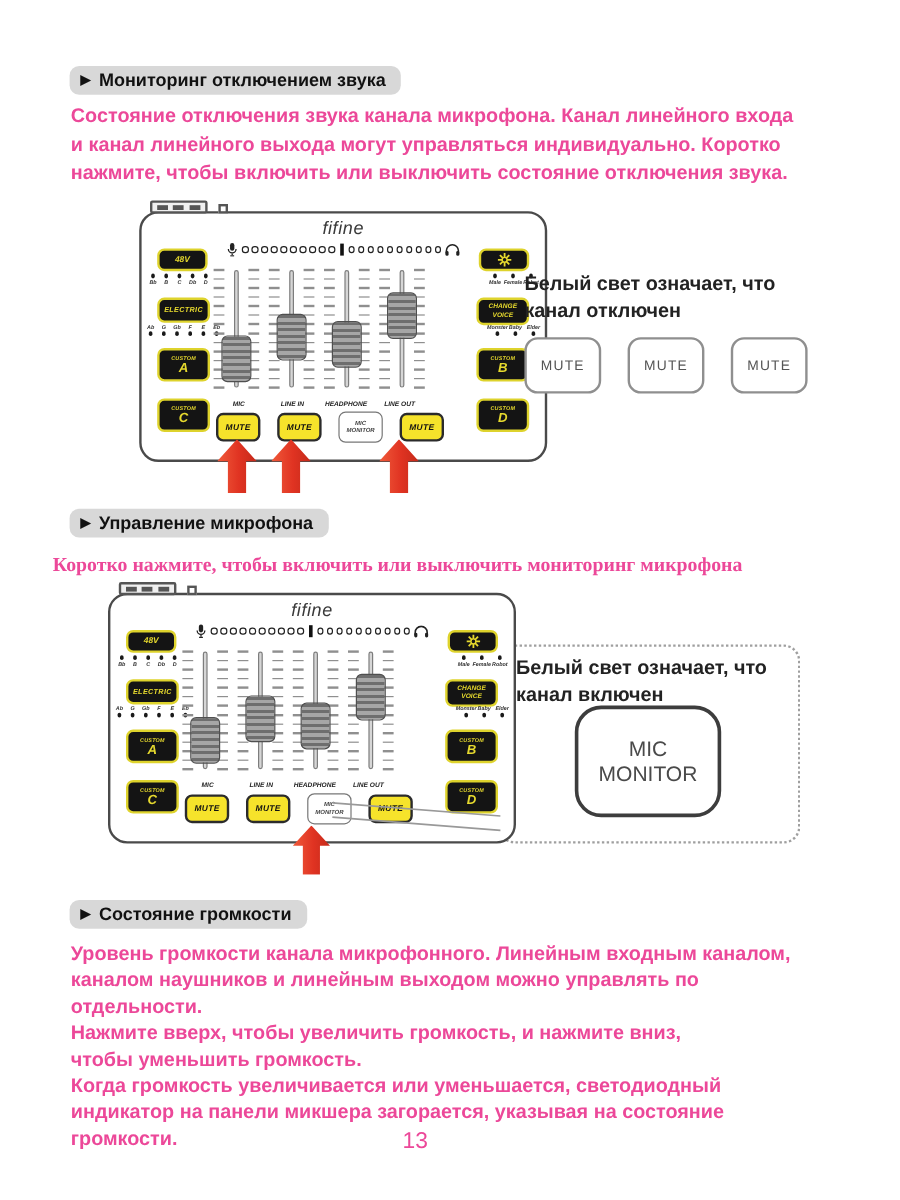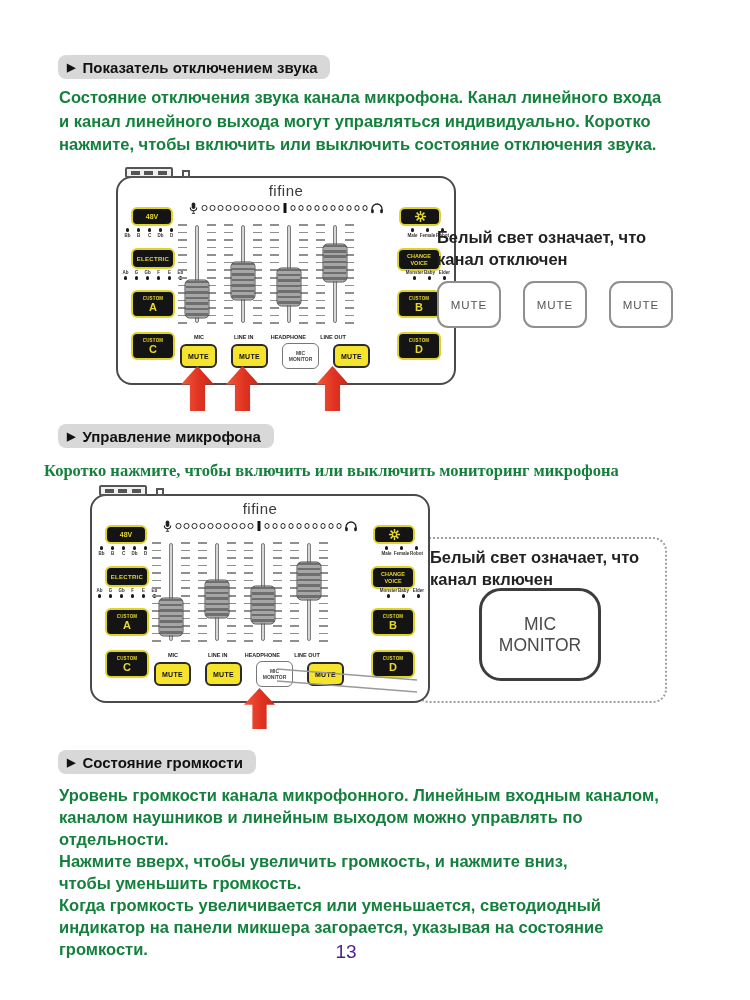--- a/index.html
+++ b/index.html
@@ -10,28 +10,28 @@
   
   .pill { position:absolute; background:#d8d8d8; border-radius:8px; height:24px;
           display:inline-flex; align-items:center; gap:7px; padding:0 13px 0 9px;
           font-size:15px; font-weight:bold; color:#111; }
   .tri { font-size:11px; line-height:1; color:#111; }
   .p1 { left:58px; top:55px; }
   .p2 { left:58px; top:424px; }
   .p3 { left:58px; top:750px; }
 
   
-  .para { position:absolute; font-size:16.5px; font-weight:bold; color:#15803d; white-space:pre-line; }
+  .para { position:absolute; font-size:16.5px; font-weight:bold; color:#ec4899; white-space:pre-line; }
   .para1 { left:59px; top:86px;  line-height:23.5px; width:680px; }
   .para2 { left:44px; top:459px; line-height:23px;  width:690px;font-family:Liberation Serif, serif; }
   .para3 { left:59px; top:784px; line-height:22px;  width:680px; }
 
   
   .mixer { position:absolute; width:340px; height:209px; background:#fff;
-           border:2px solid #4a4a4a; border-radius:16px; }
+           border:2px solid #4a4a4a; border-radius:16px;font-style:italic; }
   .m1 { left:116px; top:176px; }
   .m2 { left:90px;  top:494px; z-index:1; }
 
   .ports { position:absolute; top:-11px; left:7px; width:48px; height:11px;
            border:2px solid #555; border-radius:2px; background:#f0f0f0;
            display:flex; align-items:center; justify-content:space-around; padding:0 2px; }
   .ports i { display:block; width:9px; height:4px; background:#555; }
   .port-sq { position:absolute; top:-8px; left:64px; width:8px; height:8px;
              border:2px solid #555; background:#fff; }
 
@@ -115,30 +115,30 @@
   .lines { position:absolute; left:0; top:0; z-index:5; pointer-events:none; }
   .dashedbox { position:absolute; left:415px; top:537px; width:252px; height:166px;
                border:2px dotted #9f9f9f; border-radius:14px; background:#fff; }
   .c2 { position:absolute; left:13px; top:7px; font-size:16.5px; font-weight:bold;
         line-height:22px; white-space:pre-line; color:#222; }
   .bigbtn { position:absolute; left:62px; top:49px; width:122px; height:93px; background:#fff;
             border:3px solid #3d3d3d; border-radius:22px; display:flex; flex-direction:column;
             align-items:center; justify-content:center; font-size:17.5px; color:#4a4a4a; line-height:21px; }
 
   .pagenum { position:absolute; left:0; top:941px; width:692px; text-align:center;
-             font-size:19px; color:#4c1d95; }
+             font-size:19px; color:#ec4899; }
 </style>
 </head>
 <body>
 
 <div class="page">
 
   <div class="pill p1">
     <span class="tri">▶</span>
-    <span>Показатель отключением звука</span>
+    <span>Мониторинг отключением звука</span>
   </div>
   <div class="para para1">Состояние отключения звука канала микрофона. Канал линейного входа
 и канал линейного выхода могут управляться индивидуально. Коротко
 нажмите, чтобы включить или выключить состояние отключения звука.</div>
 
   <div class="mixer m1">
       <div class="ports">
         <i></i>
         <i></i>
         <i></i>

